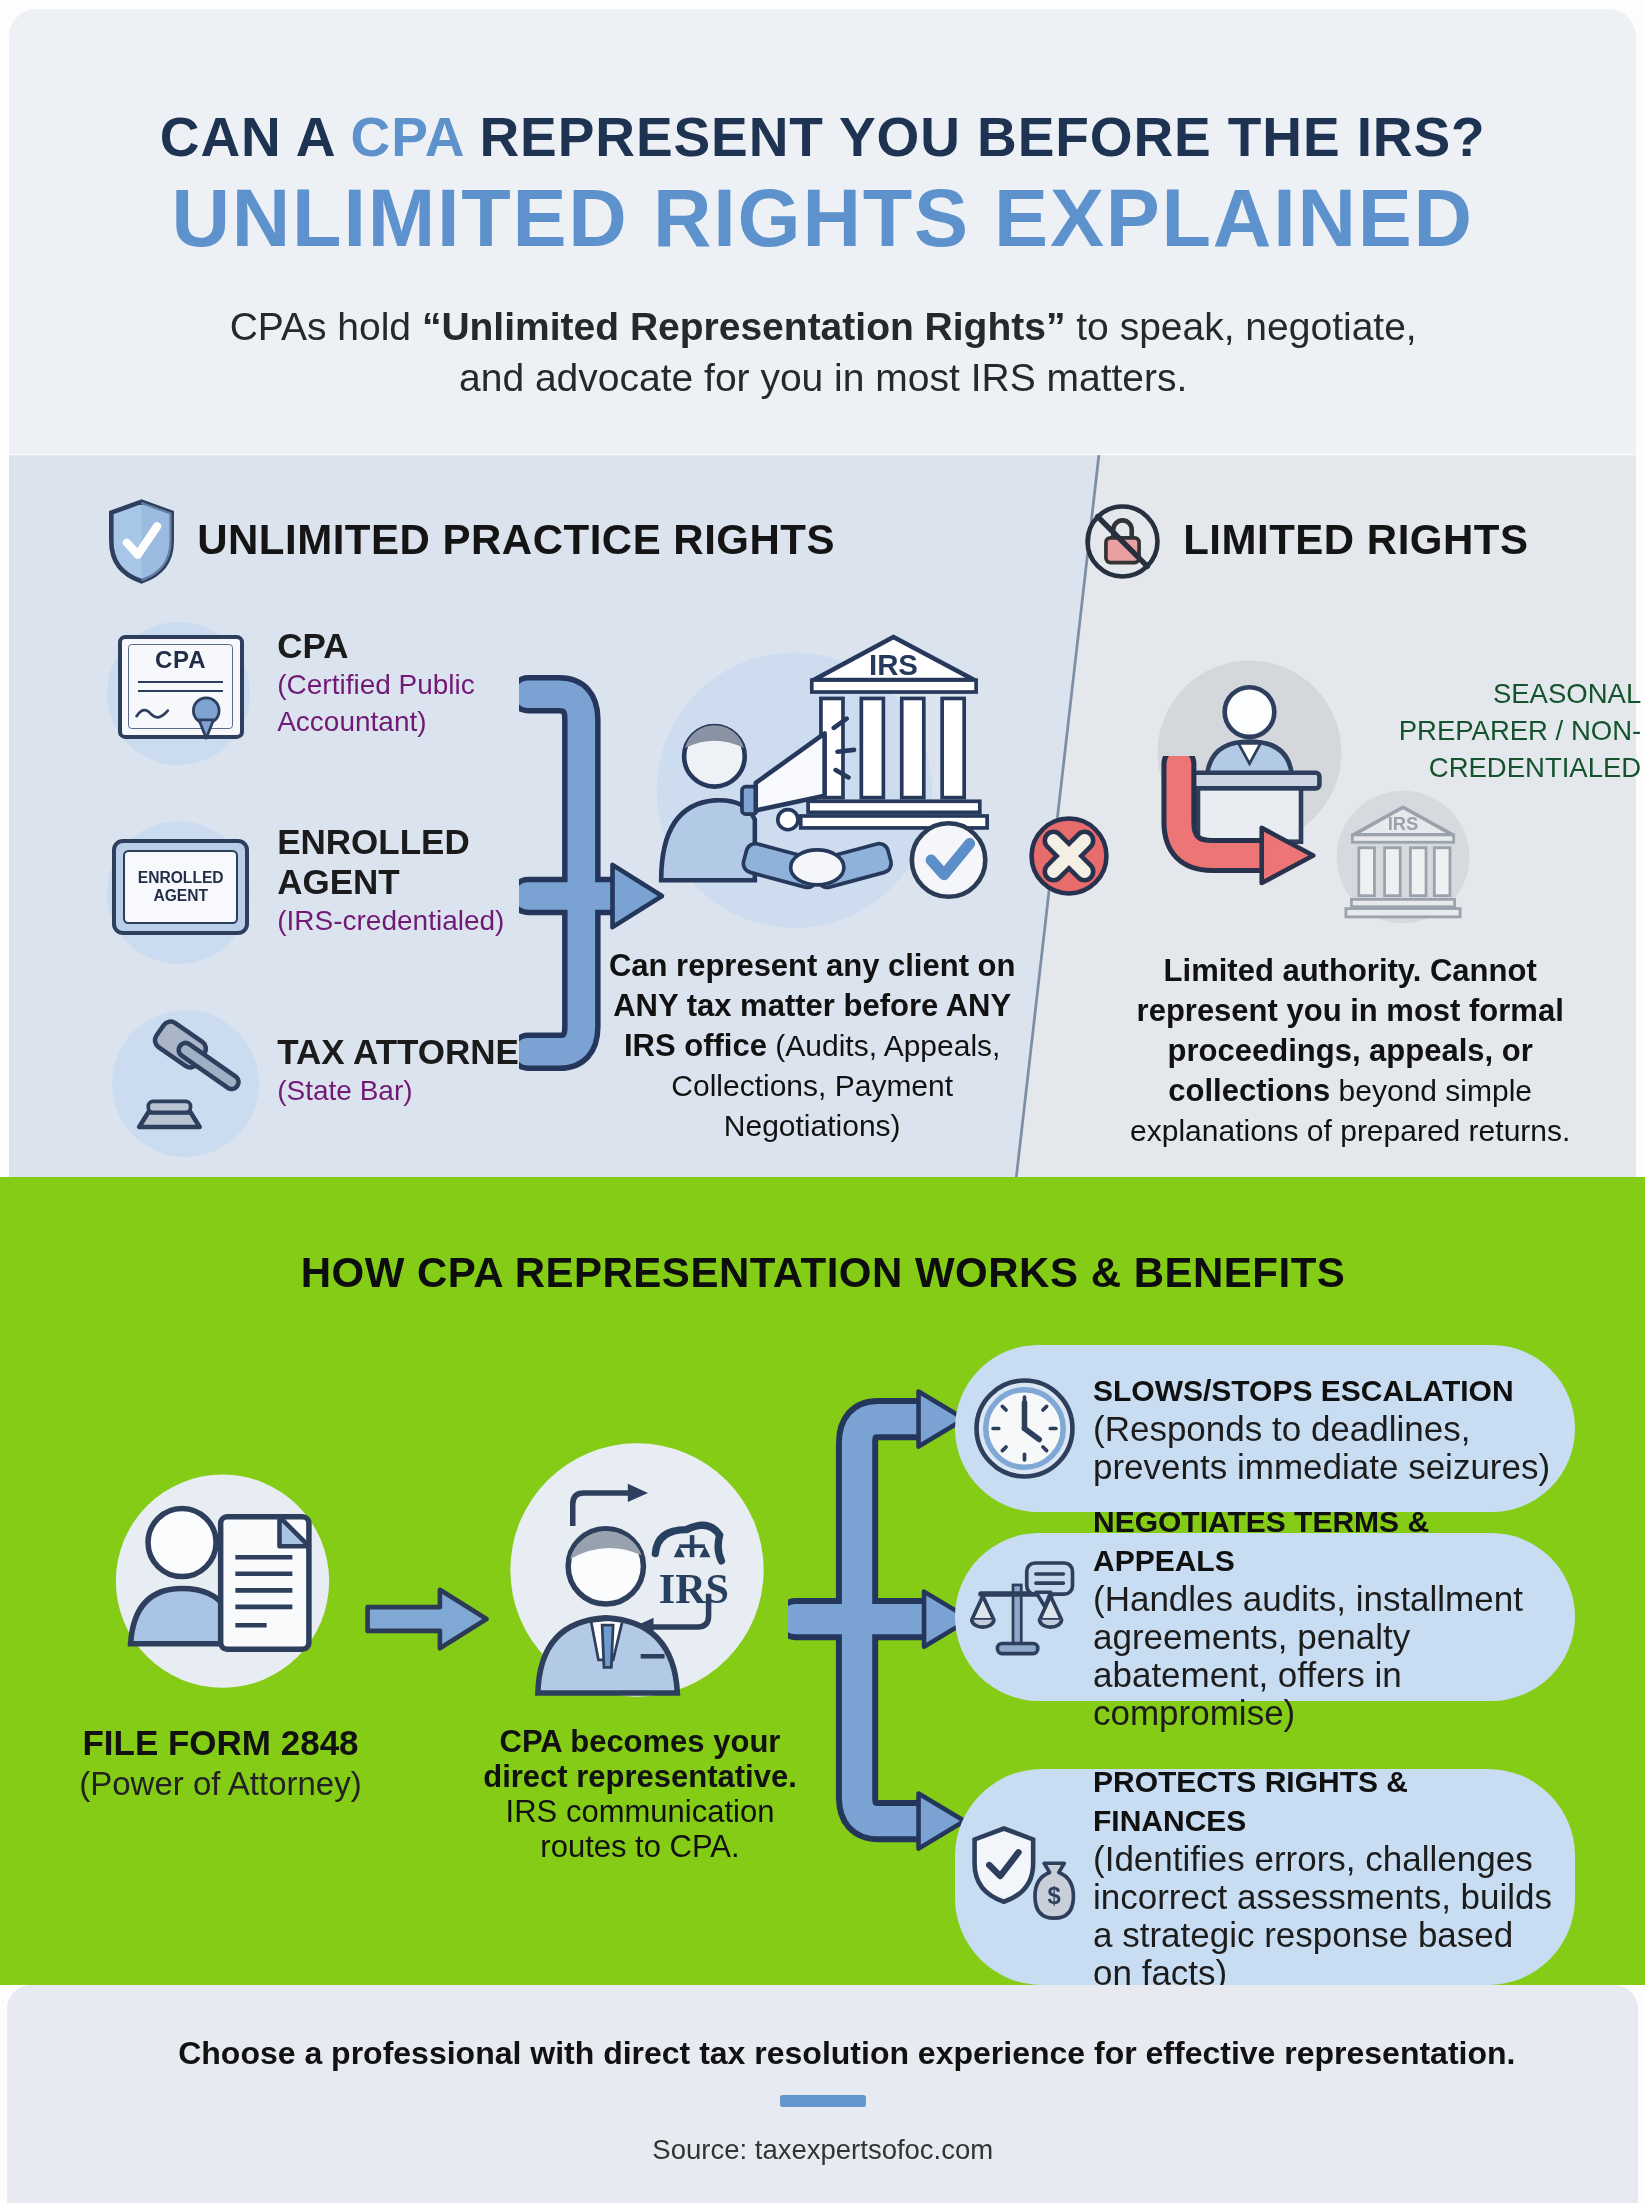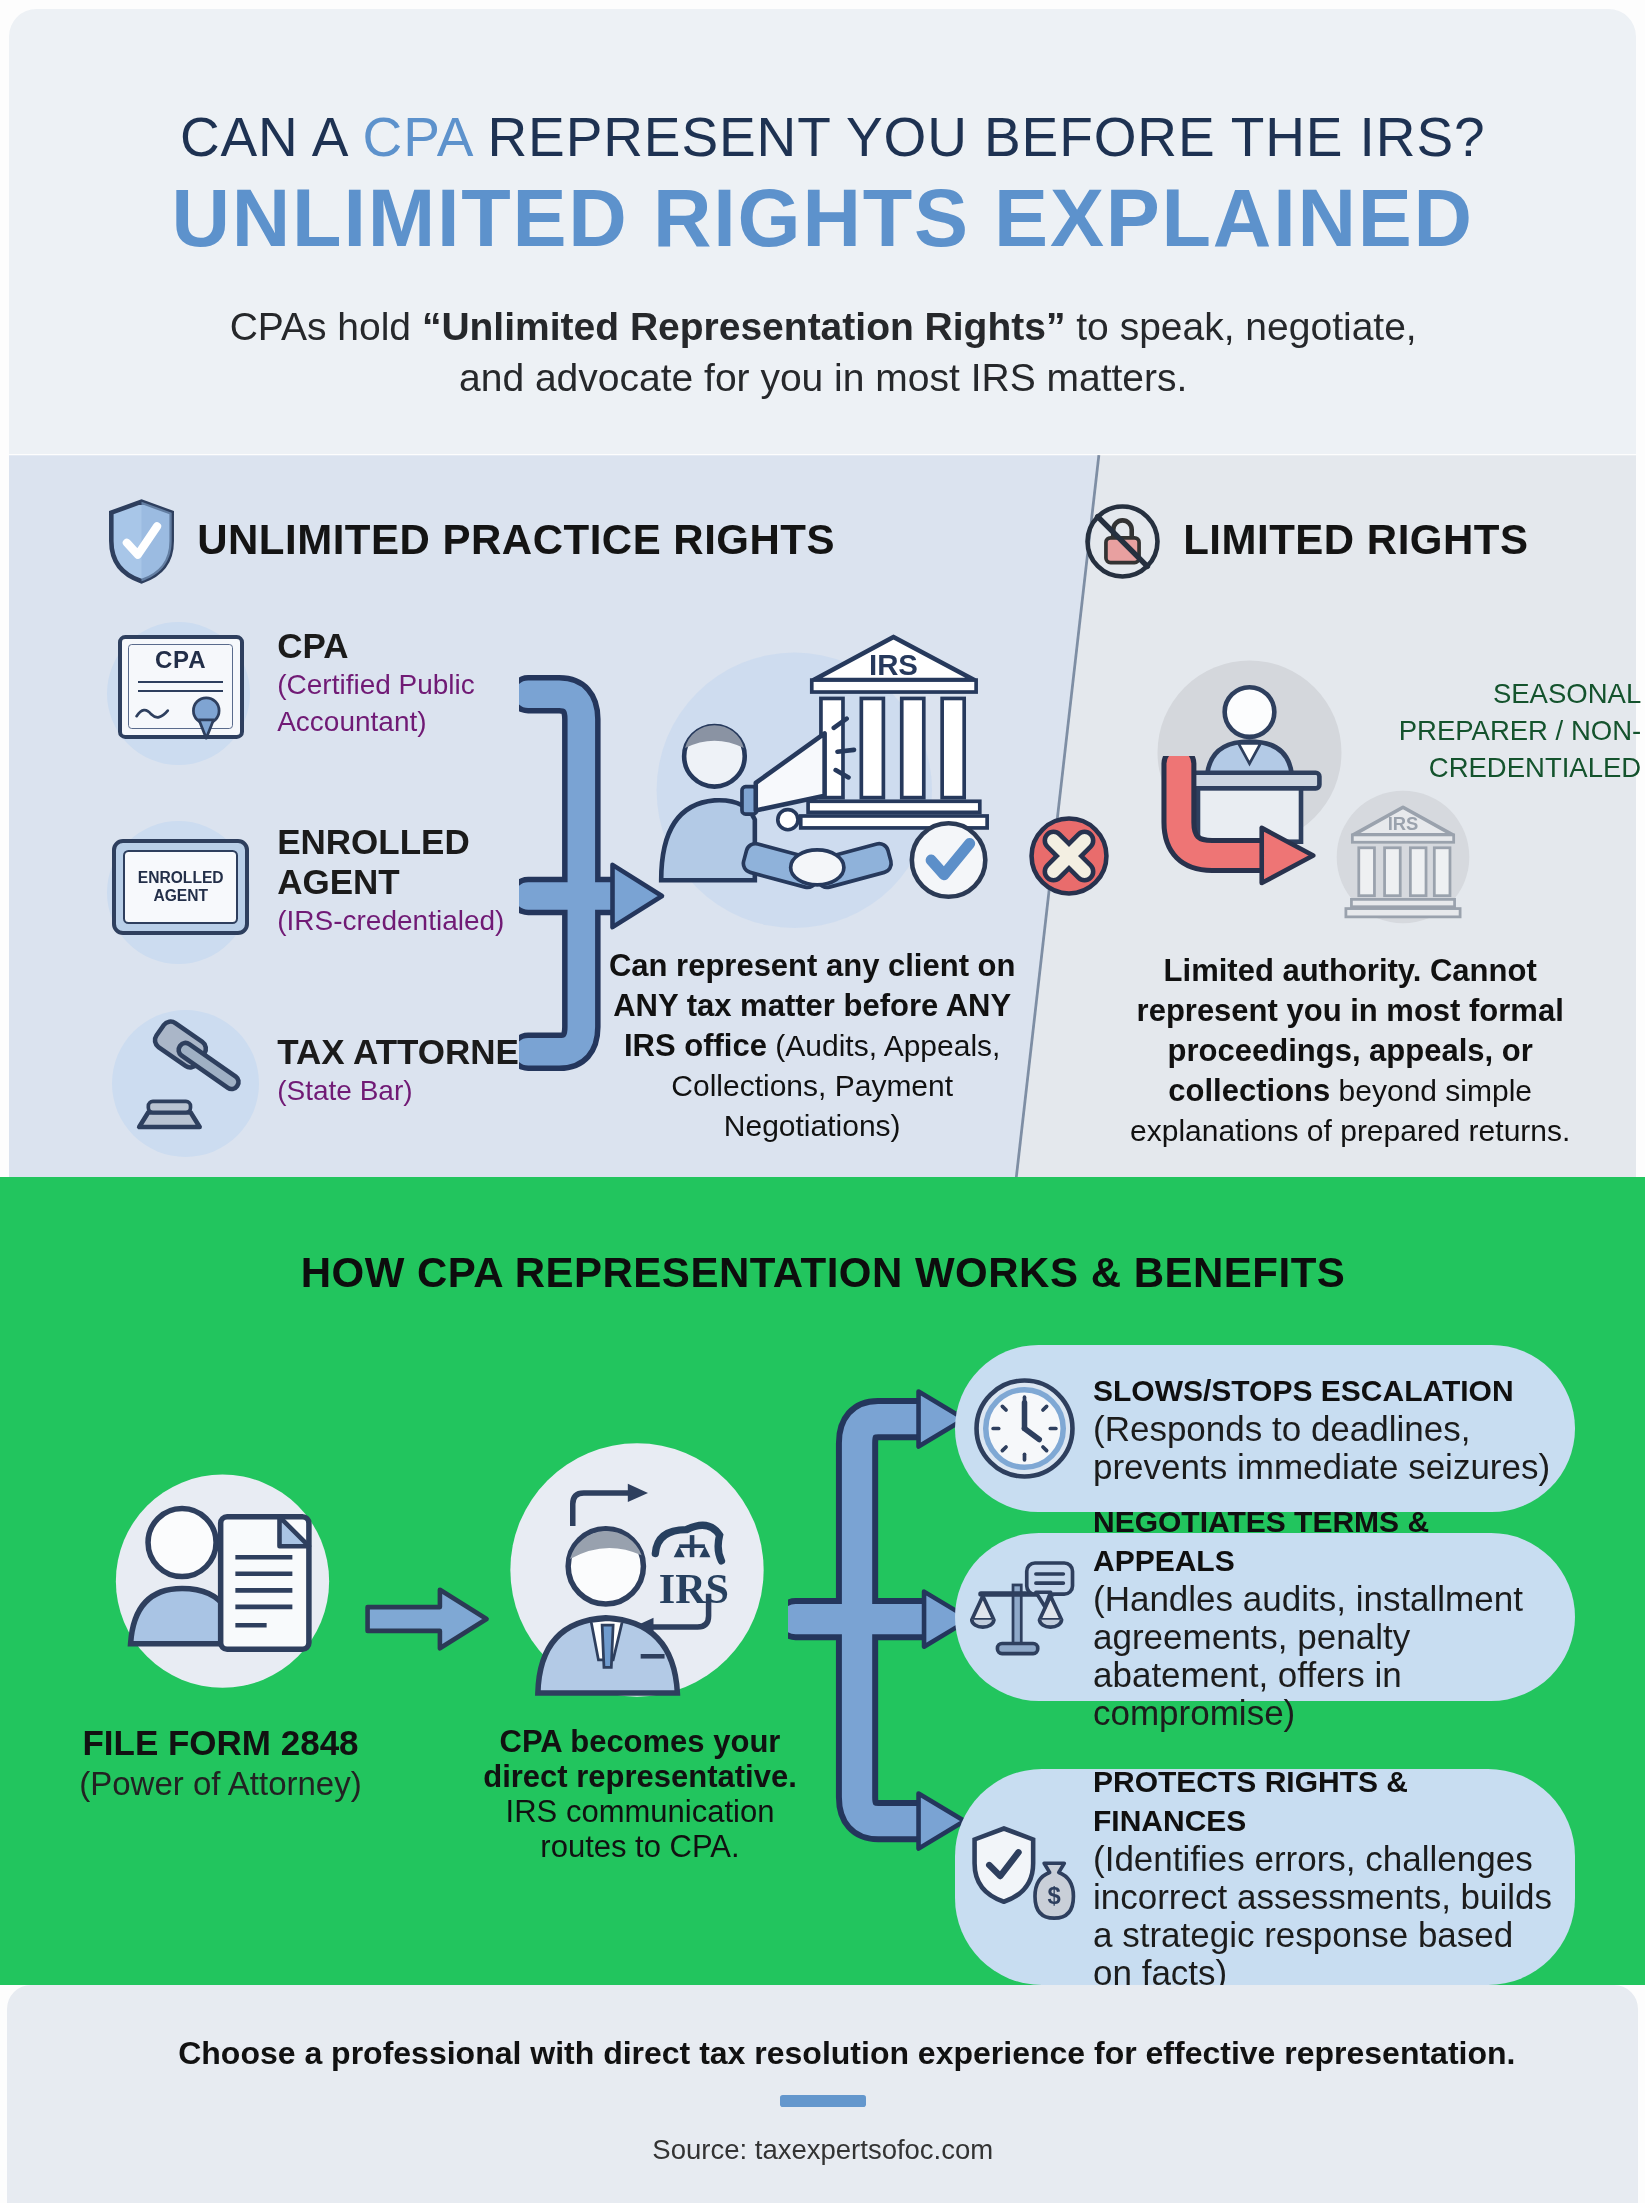--- a/index.html
+++ b/index.html
@@ -6,21 +6,21 @@
   .page{position:relative;width:1646px;height:2204px;background:#fdfdfd;overflow:hidden;
         font-family:"Liberation Sans", sans-serif;color:#1a1a1a;}
   .abs{position:absolute;}
   .center{text-align:center;}
   .b{font-weight:bold;}
 
   
   .header{position:absolute;top:9.2px;left:9.2px;width:1627px;height:445px;
           background:#edf1f5;border-radius:27.5px 27.5px 0 0;}
   .title1{position:absolute;top:96px;left:0;width:100%;text-align:center;
-          font-size:55px;font-weight:normal;letter-spacing:0.9px;color:#1e3252;padding-left:10px;}
+          font-size:55px;font-weight:bold;letter-spacing:0.9px;color:#1e3252;}
   .title1 .hl{color:#5d92cc;}
   .title2{position:absolute;top:163px;left:0;width:100%;text-align:center;
           font-size:81px;font-weight:bold;letter-spacing:1.8px;color:#5d92cc;}
   .subtitle{position:absolute;top:292px;left:217px;width:1194px;text-align:center;
             font-size:39px;line-height:51px;color:#26282b;}
 
   
   .compare{position:absolute;top:455px;left:9.2px;width:1627px;height:723px;}
   .sec-head{font-size:42px;font-weight:bold;color:#141414;letter-spacing:0.5px;}
   .cred-label{font-size:35px;font-weight:bold;color:#1b1b1b;line-height:40px;}
@@ -36,21 +36,21 @@
             font-size:24px;font-weight:bold;letter-spacing:0.9px;color:#222e48;}
   .cert-line{position:absolute;left:16.5px;right:16.5px;height:2.8px;background:#2e3f5e;}
   .badge-outer{position:absolute;left:11px;top:24px;width:129px;height:88px;background:#b9cfe8;
                border:4.6px solid #2e3f5e;border-radius:11px;}
   .badge-inner{position:absolute;left:7.3px;top:7.3px;right:7.3px;bottom:7.3px;background:#f7f9fc;
                border:2.8px solid #2e3f5e;border-radius:5.5px;display:flex;align-items:center;justify-content:center;
                font-size:15.6px;font-weight:bold;color:#232f49;text-align:center;line-height:18.4px;padding:1.8px;}
   .icon-circle{position:absolute;border-radius:50%;background:#ccdcf0;}
 
   
-  .how{position:absolute;top:1177px;left:0;width:1646px;height:808px;background:#22c55e;}
+  .how{position:absolute;top:1177px;left:0;width:1646px;height:808px;background:#84cc16;}
   .how-head{position:absolute;top:72px;left:0;width:100%;text-align:center;
             font-size:42px;font-weight:bold;color:#0d0d0d;letter-spacing:0.5px;}
   .step-label{font-size:35px;font-weight:bold;color:#111;line-height:42px;}
   .step-sub{font-size:33px;color:#222;line-height:40px;}
   .step2-cap{font-size:31px;line-height:35px;color:#111;}
   .pill{position:absolute;left:955px;width:620px;background:#c8ddf1;border-radius:87px;
         display:flex;align-items:center;}
   .pill-icon{flex:0 0 138px;display:flex;justify-content:center;}
   .pill-text{flex:1;padding-right:16.5px;max-width:464px;}
   .pill-title{font-size:30px;font-weight:bold;color:#101010;line-height:39px;}

